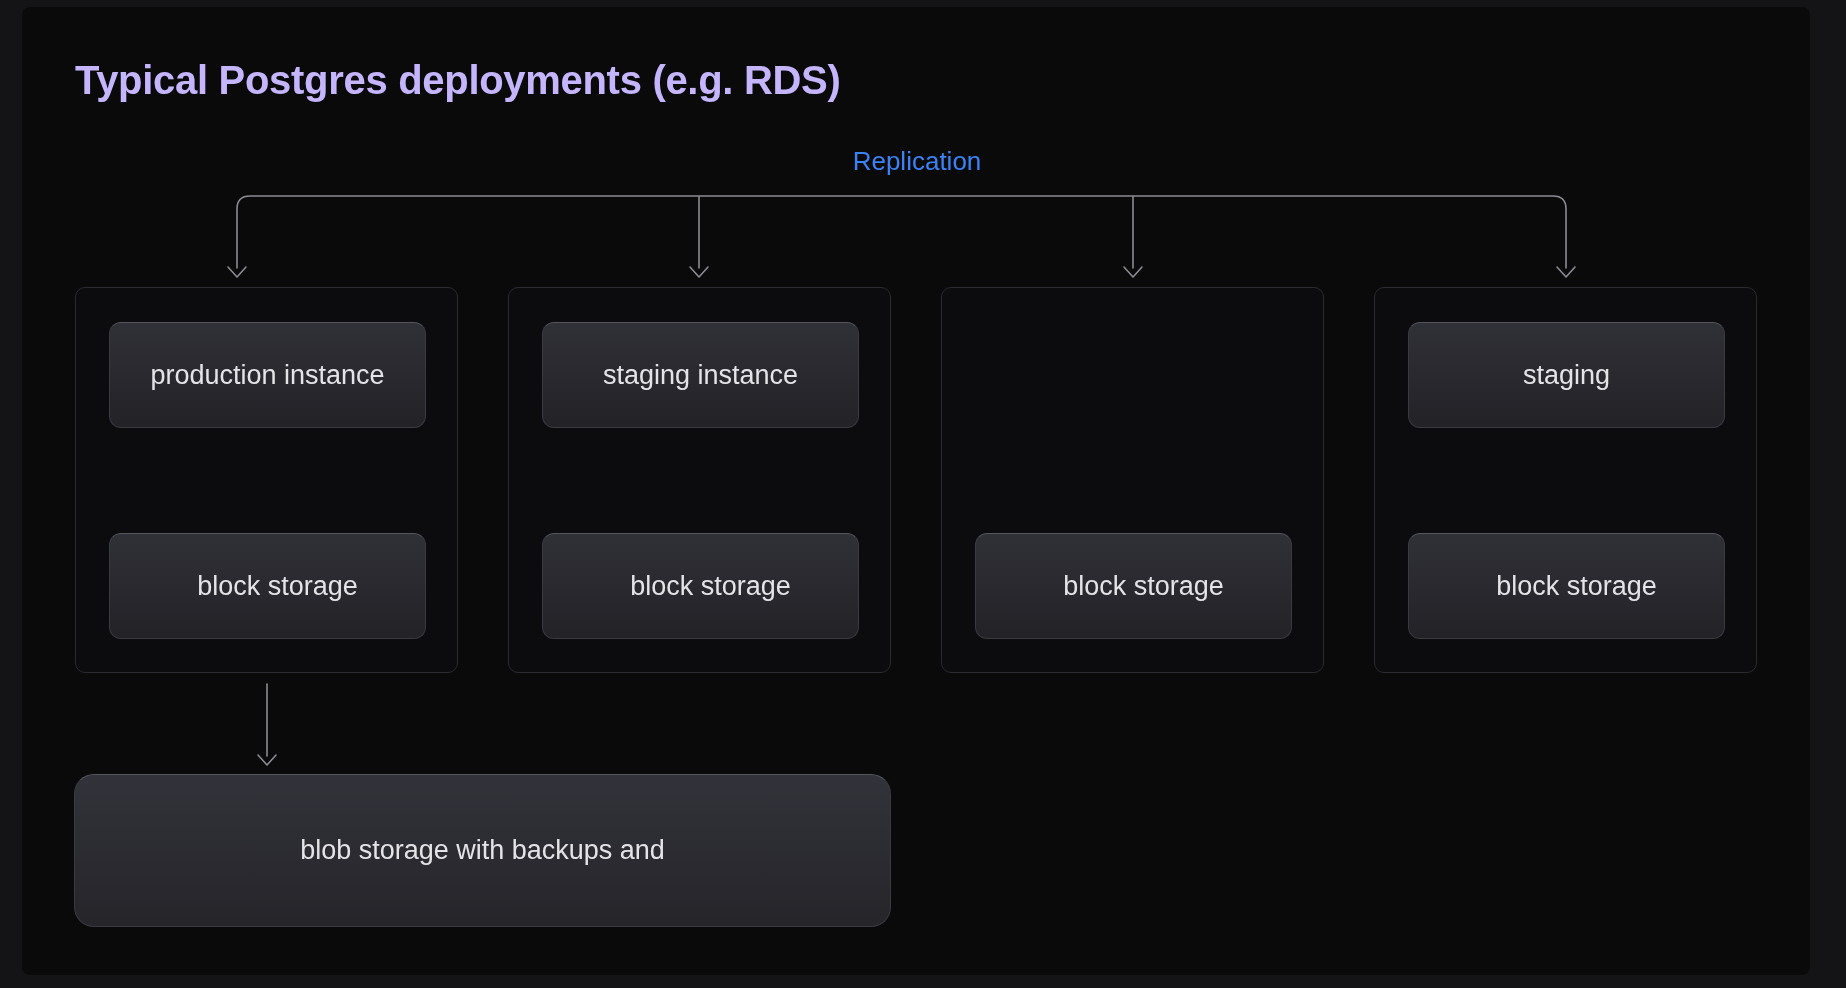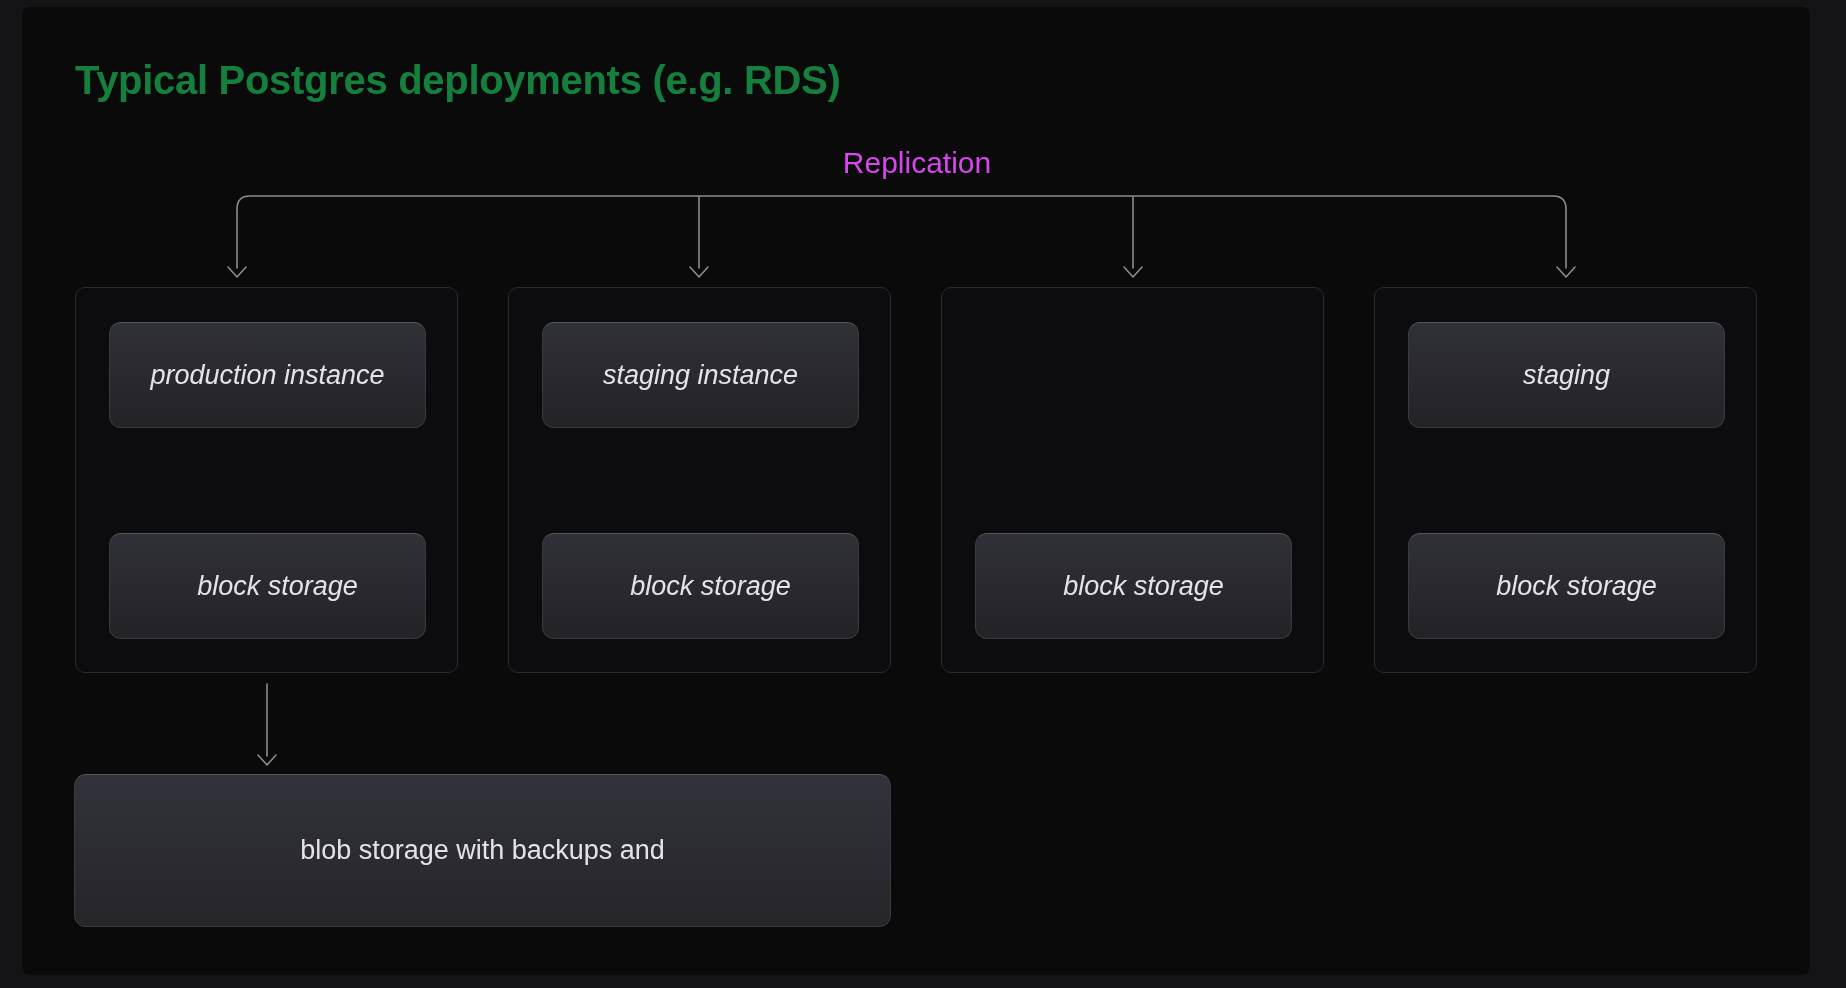--- a/index.html
+++ b/index.html
@@ -20,32 +20,32 @@
     background: #0a0a0b;
     border-radius: 8px;
   }
   .page-title {
     position: absolute;
     left: 75px;
     top: 58px;
     font-size: 40px;
     font-weight: 600;
     letter-spacing: -0.3px;
-    color: #15803d;
+    color: #c4b5fd;
     white-space: nowrap;
   }
   .replication-label {
     position: absolute;
     left: 700px;
     top: 146px;
     width: 434px;
     text-align: center;
-    font-size: 30px;
+    font-size: 26px;
     font-weight: 400;
-    color: #d946ef;
+    color: #3b82f6;
   }
   svg.connectors {
     position: absolute;
     left: 0;
     top: 0;
     width: 1846px;
     height: 988px;
     pointer-events: none;
   }
   svg.connectors path {
@@ -57,21 +57,20 @@
   }
   .env-container {
     position: absolute;
     top: 287px;
     width: 383px;
     height: 386px;
     background: #0c0c0e;
     border: 1px solid #2a2a31;
     border-radius: 10px;
     box-sizing: border-box;
-    font-style: italic;
   }
   .node {
     position: absolute;
     left: 33px;
     width: 317px;
     height: 106px;
     box-sizing: border-box;
     background: linear-gradient(180deg, #30303 7, #222227);
     background: linear-gradient(180deg, #303037, #222227);
     border: 1px solid #3a3a42;
@@ -89,21 +88,21 @@
   .blob-node {
     position: absolute;
     left: 74px;
     top: 774px;
     width: 817px;
     height: 153px;
     box-sizing: border-box;
     background: linear-gradient(180deg, #32323a, #25252a);
     border: 1px solid #3a3a42;
     border-top-color: #55555e;
-    border-radius: 12px;
+    border-radius: 20px;
     display: flex;
     flex-direction: column;
     align-items: center;
     justify-content: center;
     font-size: 27px;
     line-height: 1.35;
     color: #e4e4e8;
     text-align: center;
   }
 </style>

